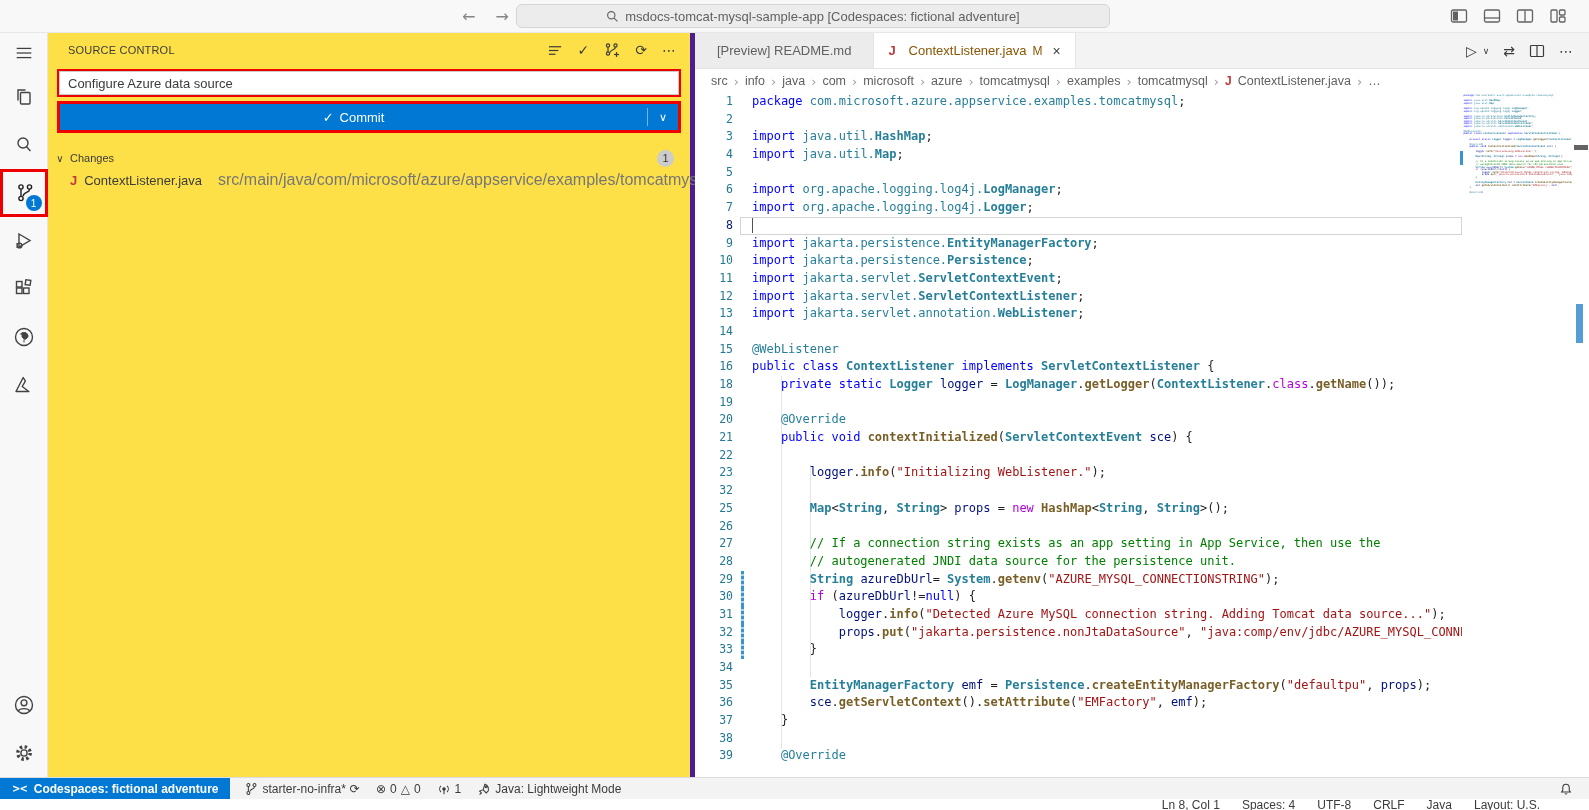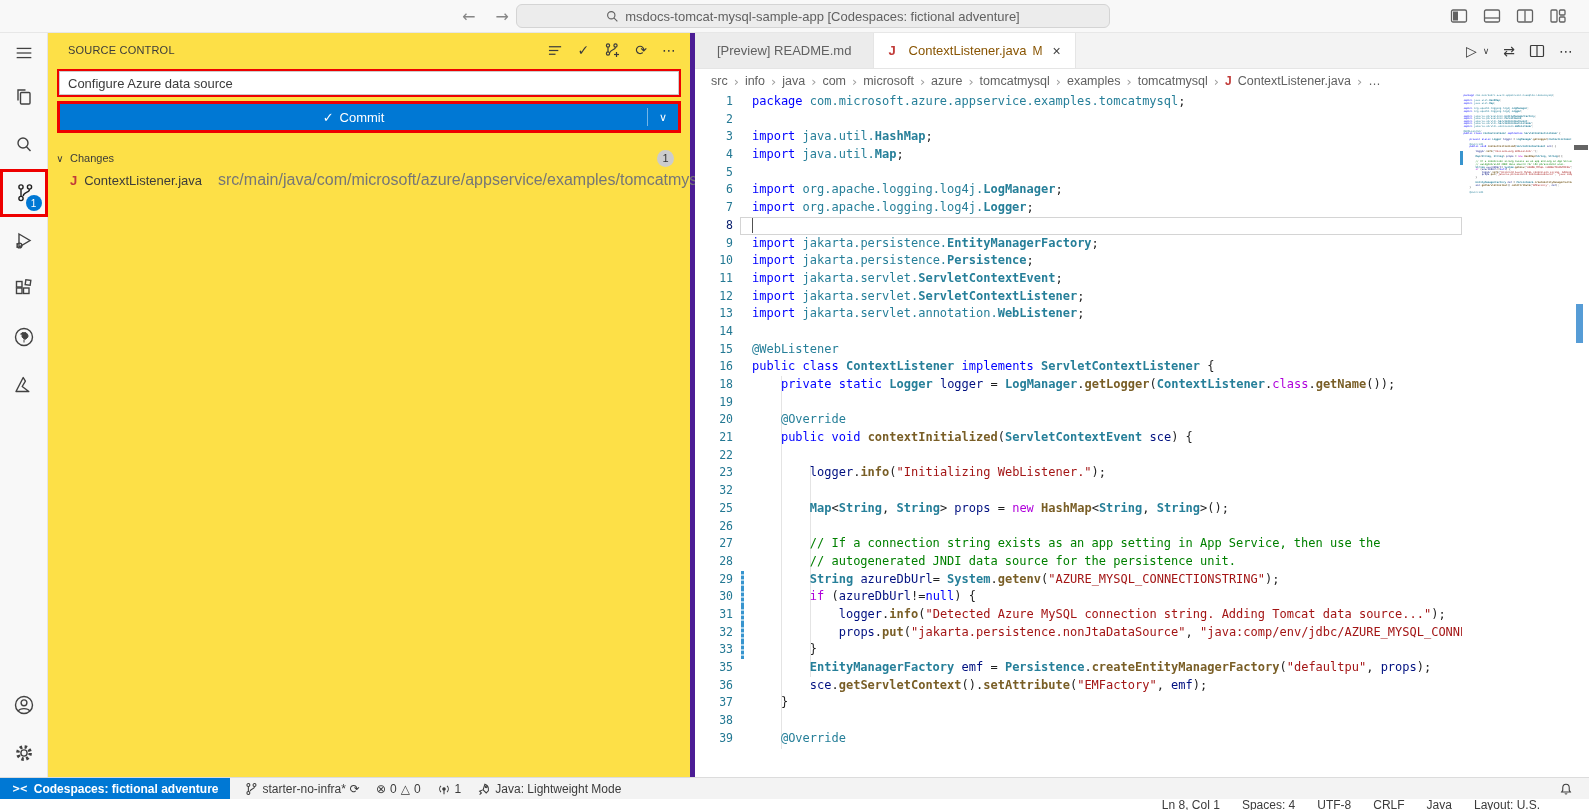--- a/index.html
+++ b/index.html
@@ -371,20 +371,21 @@
           <div class="cl"><span class="ln">32</span><span class="lc"></span></div>
           <div class="cl"><span class="ln">25</span><span class="lc"><span class="tk-p">        </span><span class="tk-c">Map</span><span class="tk-p">&lt;</span><span class="tk-c">String</span><span class="tk-p">, </span><span class="tk-c">String</span><span class="tk-p">&gt; </span><span class="tk-v">props</span><span class="tk-p"> = </span><span class="tk-m">new</span><span class="tk-p"> </span><span class="tk-f">HashMap</span><span class="tk-p">&lt;</span><span class="tk-c">String</span><span class="tk-p">, </span><span class="tk-c">String</span><span class="tk-p">&gt;();</span></span></div>
           <div class="cl"><span class="ln">26</span><span class="lc"></span></div>
           <div class="cl"><span class="ln">27</span><span class="lc"><span class="tk-p">        </span><span class="tk-g">// If a connection string exists as an app setting in App Service, then use the</span></span></div>
           <div class="cl"><span class="ln">28</span><span class="lc"><span class="tk-p">        </span><span class="tk-g">// autogenerated JNDI data source for the persistence unit.</span></span></div>
           <div class="cl mod"><span class="ln">29</span><span class="lc"><span class="tk-p">        </span><span class="tk-c">String</span><span class="tk-p"> </span><span class="tk-v">azureDbUrl</span><span class="tk-p">= </span><span class="tk-c">System</span><span class="tk-p">.</span><span class="tk-f">getenv</span><span class="tk-p">(</span><span class="tk-s">"AZURE_MYSQL_CONNECTIONSTRING"</span><span class="tk-p">);</span></span></div>
           <div class="cl mod"><span class="ln">30</span><span class="lc"><span class="tk-p">        </span><span class="tk-m">if</span><span class="tk-p"> (</span><span class="tk-v">azureDbUrl</span><span class="tk-p">!=</span><span class="tk-k">null</span><span class="tk-p">) {</span></span></div>
           <div class="cl mod"><span class="ln">31</span><span class="lc"><span class="tk-p">            </span><span class="tk-v">logger</span><span class="tk-p">.</span><span class="tk-f">info</span><span class="tk-p">(</span><span class="tk-s">"Detected Azure MySQL connection string. Adding Tomcat data source..."</span><span class="tk-p">);</span></span></div>
           <div class="cl mod"><span class="ln">32</span><span class="lc"><span class="tk-p">            </span><span class="tk-v">props</span><span class="tk-p">.</span><span class="tk-f">put</span><span class="tk-p">(</span><span class="tk-s">"jakarta.persistence.nonJtaDataSource"</span><span class="tk-p">, </span><span class="tk-s">"java:comp/env/jdbc/AZURE_MYSQL_CONNECTIONSTRING"</span></span></div>
           <div class="cl mod"><span class="ln">33</span><span class="lc"><span class="tk-p">        }</span></span></div>
+          <div class="cl"><span class="ln">34</span><span class="lc"></span></div>
           <div class="cl"><span class="ln">35</span><span class="lc"><span class="tk-p">        </span><span class="tk-c">EntityManagerFactory</span><span class="tk-p"> </span><span class="tk-v">emf</span><span class="tk-p"> = </span><span class="tk-c">Persistence</span><span class="tk-p">.</span><span class="tk-f">createEntityManagerFactory</span><span class="tk-p">(</span><span class="tk-s">"defaultpu"</span><span class="tk-p">, </span><span class="tk-v">props</span><span class="tk-p">);</span></span></div>
           <div class="cl"><span class="ln">36</span><span class="lc"><span class="tk-p">        </span><span class="tk-v">sce</span><span class="tk-p">.</span><span class="tk-f">getServletContext</span><span class="tk-p">().</span><span class="tk-f">setAttribute</span><span class="tk-p">(</span><span class="tk-s">"EMFactory"</span><span class="tk-p">, </span><span class="tk-v">emf</span><span class="tk-p">);</span></span></div>
           <div class="cl"><span class="ln">37</span><span class="lc"><span class="tk-p">    }</span></span></div>
           <div class="cl"><span class="ln">38</span><span class="lc"></span></div>
           <div class="cl"><span class="ln">39</span><span class="lc"><span class="tk-p">    </span><span class="tk-a">@Override</span></span></div>
         </div>
       <div class="mini-mod-marker"></div>
       <div class="minimap">
         <div class="minimap-inner"><div><span class="tk-k">package</span><span class="tk-p"> </span><span class="tk-n">com.microsoft.azure.appservice.examples.tomcatmysql</span><span class="tk-p">;</span></div><div></div><div><span class="tk-k">import</span><span class="tk-p"> </span><span class="tk-n">java.util.</span><span class="tk-c">HashMap</span><span class="tk-p">;</span></div><div><span class="tk-k">import</span><span class="tk-p"> </span><span class="tk-n">java.util.</span><span class="tk-c">Map</span><span class="tk-p">;</span></div><div></div><div><span class="tk-k">import</span><span class="tk-p"> </span><span class="tk-n">org.apache.logging.log4j.</span><span class="tk-c">LogManager</span><span class="tk-p">;</span></div><div><span class="tk-k">import</span><span class="tk-p"> </span><span class="tk-n">org.apache.logging.log4j.</span><span class="tk-c">Logger</span><span class="tk-p">;</span></div><div></div><div><span class="tk-k">import</span><span class="tk-p"> </span><span class="tk-n">jakarta.persistence.</span><span class="tk-c">EntityManagerFactory</span><span class="tk-p">;</span></div><div><span class="tk-k">import</span><span class="tk-p"> </span><span class="tk-n">jakarta.persistence.</span><span class="tk-c">Persistence</span><span class="tk-p">;</span></div><div><span class="tk-k">import</span><span class="tk-p"> </span><span class="tk-n">jakarta.servlet.</span><span class="tk-c">ServletContextEvent</span><span class="tk-p">;</span></div><div><span class="tk-k">import</span><span class="tk-p"> </span><span class="tk-n">jakarta.servlet.</span><span class="tk-c">ServletContextListener</span><span class="tk-p">;</span></div><div><span class="tk-k">import</span><span class="tk-p"> </span><span class="tk-n">jakarta.servlet.annotation.</span><span class="tk-c">WebListener</span><span class="tk-p">;</span></div><div></div><div><span class="tk-a">@WebListener</span></div><div><span class="tk-k">public</span><span class="tk-p"> </span><span class="tk-k">class</span><span class="tk-p"> </span><span class="tk-c">ContextListener</span><span class="tk-p"> </span><span class="tk-k">implements</span><span class="tk-p"> </span><span class="tk-c">ServletContextListener</span><span class="tk-p"> {</span></div><div></div><div><span class="tk-p">    </span><span class="tk-k">private</span><span class="tk-p"> </span><span class="tk-k">static</span><span class="tk-p"> </span><span class="tk-c">Logger</span><span class="tk-p"> </span><span class="tk-v">logger</span><span class="tk-p"> = </span><span class="tk-c">LogManager</span><span class="tk-p">.</span><span class="tk-f">getLogger</span><span class="tk-p">(</span><span class="tk-c">ContextListener</span><span class="tk-p">.</span></div><div></div><div><span class="tk-p">    </span><span class="tk-a">@Override</span></div><div><span class="tk-p">    </span><span class="tk-k">public</span><span class="tk-p"> </span><span class="tk-k">void</span><span class="tk-p"> </span><span class="tk-f">contextInitialized</span><span class="tk-p">(</span><span class="tk-c">ServletContextEvent</span><span class="tk-p"> </span><span class="tk-v">sce</span><span class="tk-p">) {</span></div><div></div><div><span class="tk-p">        </span><span class="tk-v">logger</span><span class="tk-p">.</span><span class="tk-f">info</span><span class="tk-p">(</span><span class="tk-s">"Initializing WebListener."</span><span class="tk-p">);</span></div><div></div><div><span class="tk-p">        </span><span class="tk-c">Map</span><span class="tk-p">&lt;</span><span class="tk-c">String</span><span class="tk-p">, </span><span class="tk-c">String</span><span class="tk-p">&gt; </span><span class="tk-v">props</span><span class="tk-p"> = </span><span class="tk-m">new</span><span class="tk-p"> </span><span class="tk-f">HashMap</span><span class="tk-p">&lt;</span><span class="tk-c">String</span><span class="tk-p">, </span><span class="tk-c">String</span><span class="tk-p">&gt;();</span></div><div></div><div><span class="tk-p">        </span><span class="tk-g">// If a connection string exists as an app setting in App Service, then use the</span></div><div><span class="tk-p">        </span><span class="tk-g">// autogenerated JNDI data source for the persistence unit.</span></div><div><span class="tk-p">        </span><span class="tk-c">String</span><span class="tk-p"> </span><span class="tk-v">azureDbUrl</span><span class="tk-p">= </span><span class="tk-c">System</span><span class="tk-p">.</span><span class="tk-f">getenv</span><span class="tk-p">(</span><span class="tk-s">"AZURE_MYSQL_CONNECTIONSTRING"</span><span class="tk-p">);</span></div><div><span class="tk-p">        </span><span class="tk-m">if</span><span class="tk-p"> (</span><span class="tk-v">azureDbUrl</span><span class="tk-p">!=</span><span class="tk-k">null</span><span class="tk-p">) {</span></div><div><span class="tk-p">            </span><span class="tk-v">logger</span><span class="tk-p">.</span><span class="tk-f">info</span><span class="tk-p">(</span><span class="tk-s">"Detected Azure MySQL connection string. Adding Tomcat data source..."</span></div><div><span class="tk-p">            </span><span class="tk-v">props</span><span class="tk-p">.</span><span class="tk-f">put</span><span class="tk-p">(</span><span class="tk-s">"jakarta.persistence.nonJtaDataSource"</span><span class="tk-p">, </span><span class="tk-s">"java:comp/env/jdbc/AZURE_MYSQL_CONNECTIONSTRING"</span></div><div><span class="tk-p">        }</span></div><div></div><div><span class="tk-p">        </span><span class="tk-c">EntityManagerFactory</span><span class="tk-p"> </span><span class="tk-v">emf</span><span class="tk-p"> = </span><span class="tk-c">Persistence</span><span class="tk-p">.</span><span class="tk-f">createEntityManagerFactory</span></div><div><span class="tk-p">        </span><span class="tk-v">sce</span><span class="tk-p">.</span><span class="tk-f">getServletContext</span><span class="tk-p">().</span><span class="tk-f">setAttribute</span><span class="tk-p">(</span><span class="tk-s">"EMFactory"</span><span class="tk-p">, </span><span class="tk-v">emf</span><span class="tk-p">);</span></div><div><span class="tk-p">    }</span></div><div></div><div><span class="tk-p">    </span><span class="tk-a">@Override</span></div></div>
       </div>

